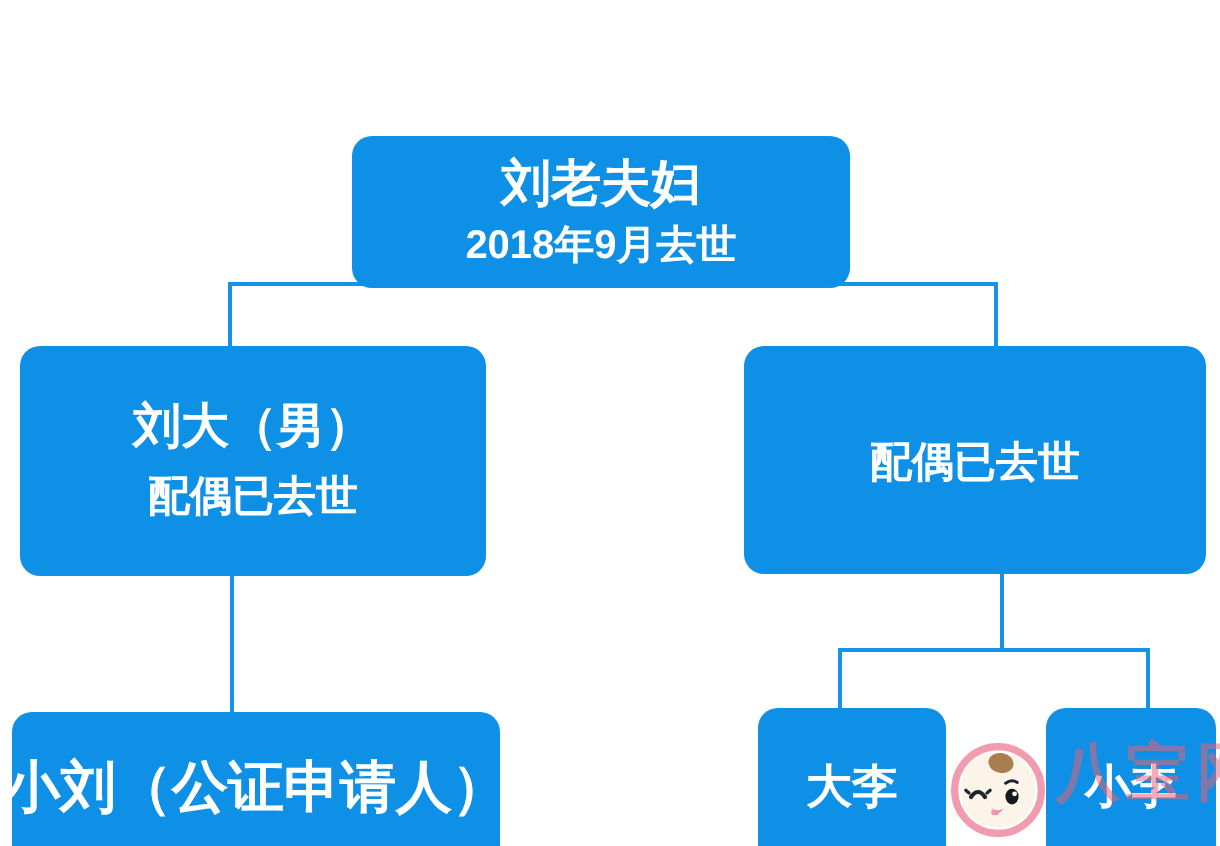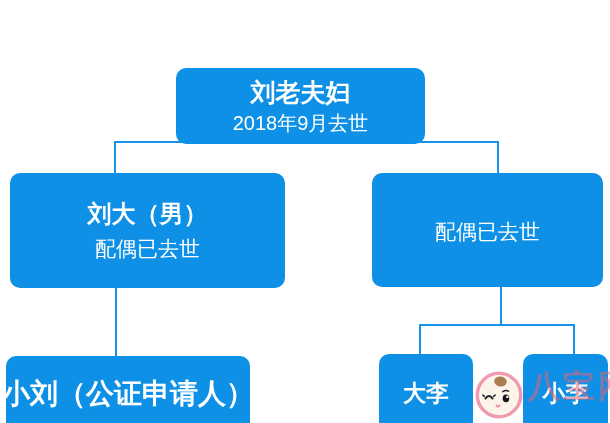--- a/index.html
+++ b/index.html
@@ -23,27 +23,27 @@
     background: var(--blue);
     color: #ffffff;
     border-radius: 10px;
     display: flex;
     flex-direction: column;
     align-items: center;
     justify-content: center;
     text-align: center;
   }
   .node-title { font-weight: bold; font-size: 24px; line-height: 32px; white-space: nowrap; }
-  .node-sub   { font-weight: normal; font-size: 21px; line-height: 30px; white-space: nowrap; }
+  .node-sub   { font-weight: bold; font-size: 21px; line-height: 30px; white-space: nowrap; }
 
   .node-parents { left: 176px; top: 30px;  width: 249px; height: 76px; margin-top: 38px; }
   .node-parents .node-title { font-size: 25px; line-height: 34px; }
   .node-parents .node-sub   { font-size: 20px; line-height: 28px; }
 
-  .node-liuda   { left: 10px;  top: 173px; width: 275px; height: 115px; }
+  .node-liuda   { left: 10px;  top: 173px; width: 233px; height: 115px; }
   .node-liuer   { left: 372px; top: 173px; width: 231px; height: 114px; }
   .node-liuda .node-sub:last-child,
   .node-liuer .node-sub:last-child { margin-top: 4px; }
 
   .node-xiaoliu { left: 6px;   top: 356px; width: 244px; height: 76px; }
   .node-xiaoliu .node-title { font-size: 28px; }
 
   .node-dali    { left: 379px; top: 354px; width: 94px;  height: 78px; }
   .node-xiaoli  { left: 523px; top: 354px; width: 85px;  height: 78px; }
   .node-dali .node-title, .node-xiaoli .node-title { font-size: 23px; }

